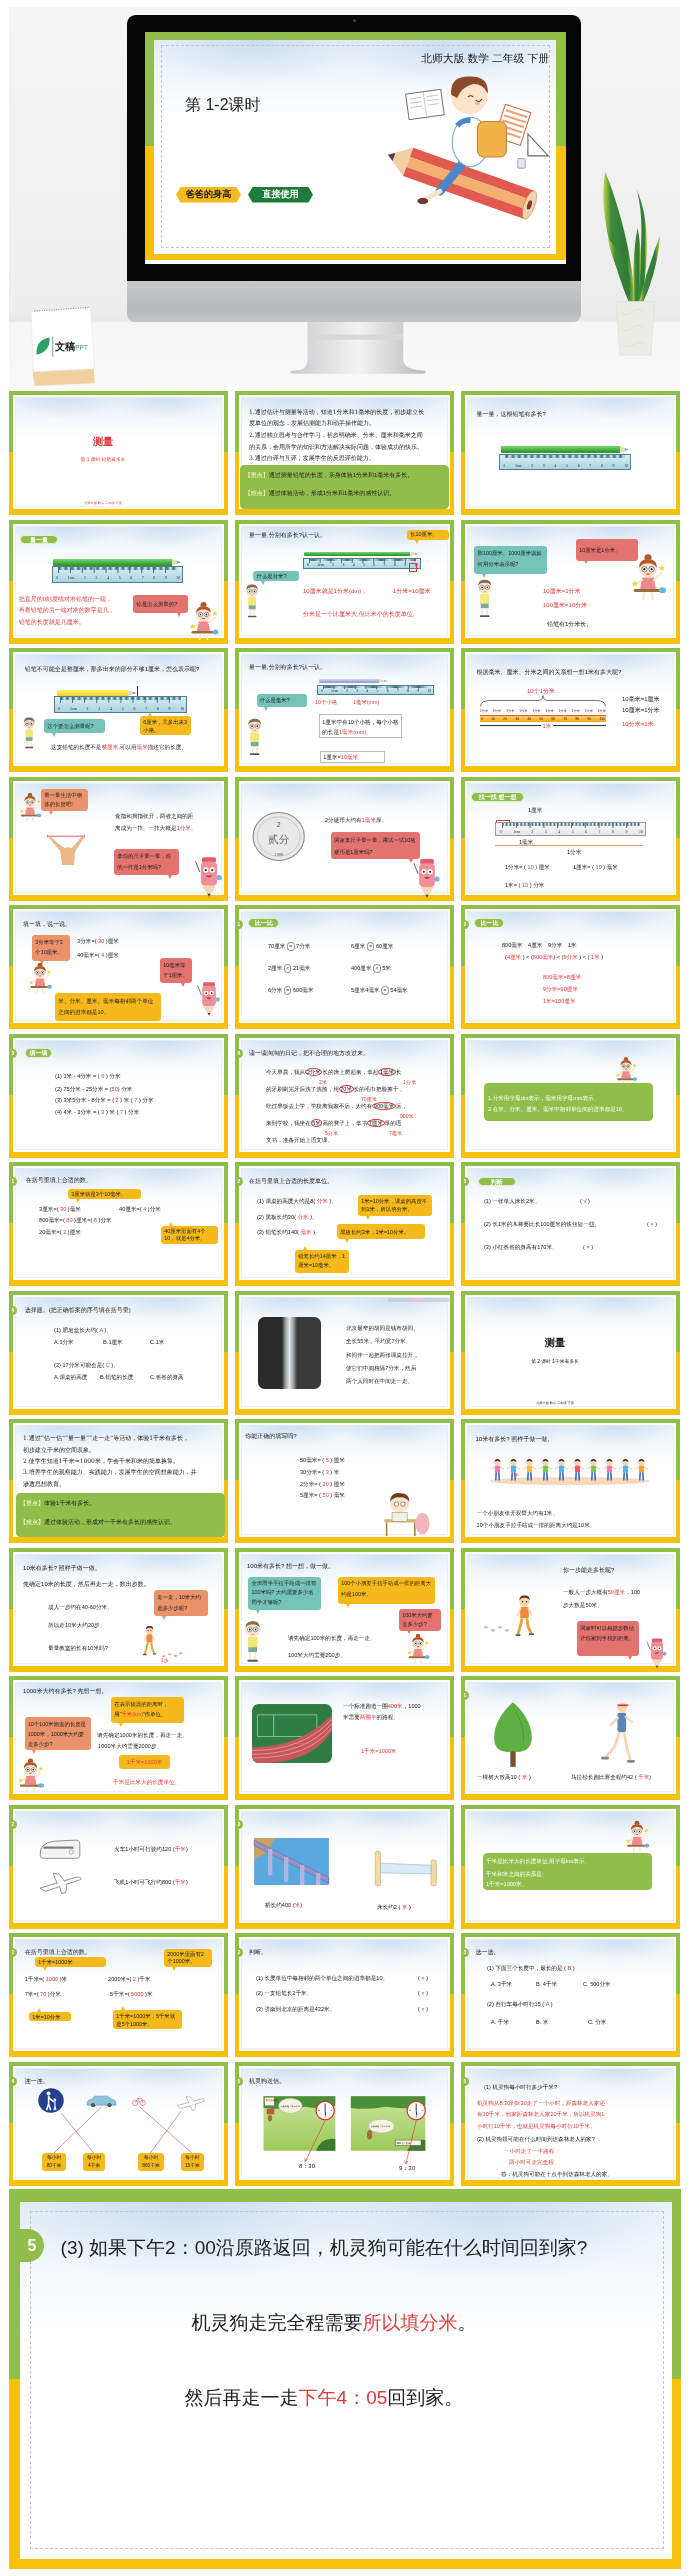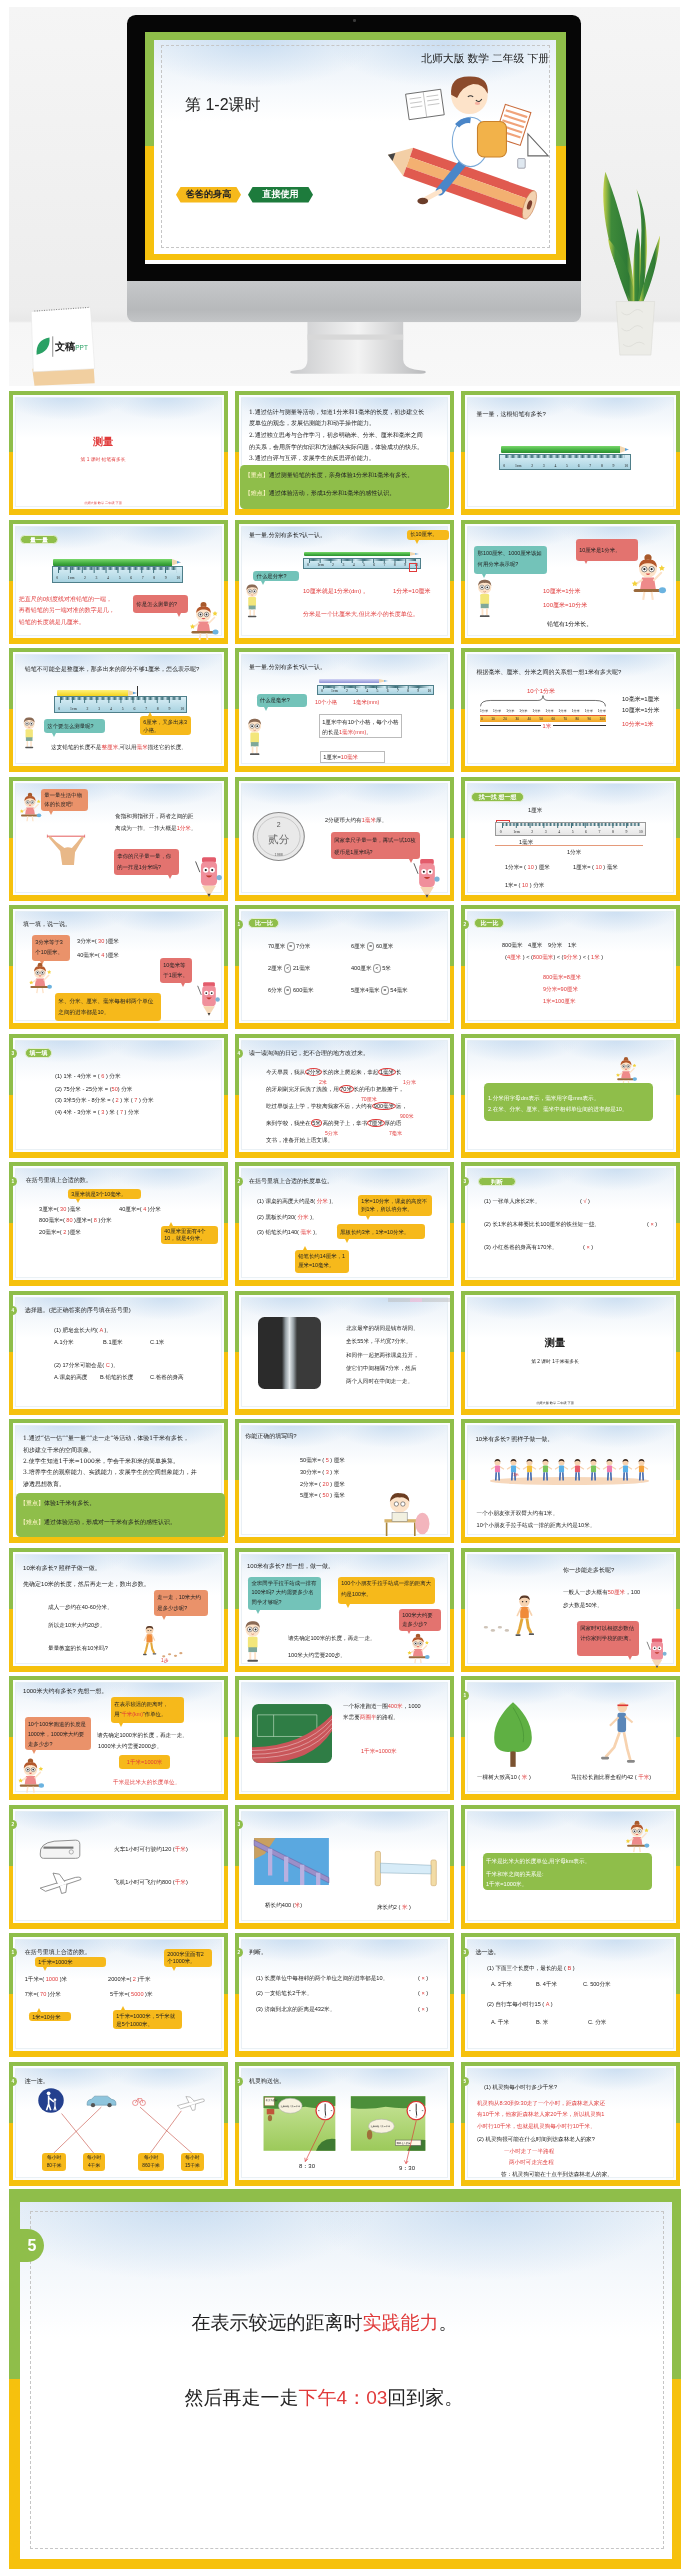--- a/index.html
+++ b/index.html
@@ -899,16 +899,17 @@
  <div class="t" style="left:16px;top:74px">(2) 机灵狗很可能在什么时间到达森林老人的家?</div>
  <div class="t r" style="left:43px;top:86px">一小时走了一半路程</div>
  <div class="t r" style="left:48px;top:97px">两小时可走完全程</div>
  <div class="t" style="left:40px;top:109px">答：机灵狗可能在十点半到达森林老人的家。</div>
 </div>
 
 <div class="a feat">
  <div class="pn"></div>
  <div class="dash" style="left:21px;top:21.5px;width:634px;height:338px"></div>
  <div class="a" style="left:11.3px;top:40px;width:24px;height:33px;background:var(--green);border-radius:0 16.7px 16.7px 0;color:#fff;font-size:16px;font-weight:bold;line-height:33px;text-align:center">5</div>
- <div class="t" style="left:183px;top:122px;font-size:19px"><span>在表示较远的距离时</span><span class="r">实践能力</span><span>。</span></div>
- <div class="t" style="left:176px;top:197px;font-size:19px"><span>然后再走一走</span><span class="r">下午4：03</span><span>回到家。</span></div>
+ <div class="t" style="left:52px;top:47px;font-size:19px">(3) 如果下午2：00沿原路返回，机灵狗可能在什么时间回到家?</div>
+ <div class="t" style="left:183px;top:122px;font-size:19px"><span>机灵狗走完全程需要</span><span class="r">所以填分米</span><span>。</span></div>
+ <div class="t" style="left:176px;top:197px;font-size:19px"><span>然后再走一走</span><span class="r">下午4：05</span><span>回到家。</span></div>
 </div>
 
 
 </body></html>

